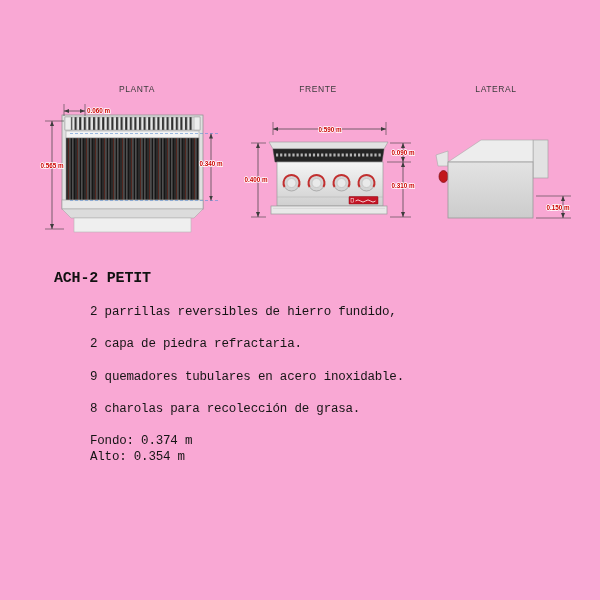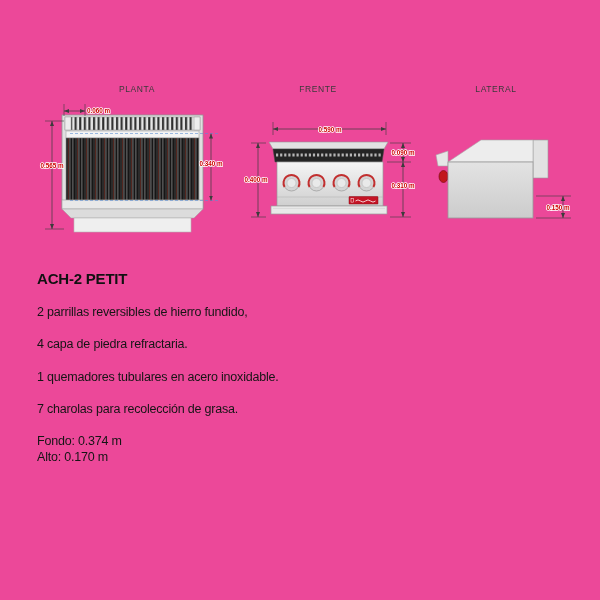--- a/index.html
+++ b/index.html
@@ -1,28 +1,28 @@
 <!DOCTYPE html>
 <html><head>
 <meta charset="utf-8">
 <style>
   html,body{margin:0;padding:0;background:#fff;}
-  #page{position:relative;width:600px;height:600px;background:#ec4899;overflow:hidden;
+  #page{position:relative;width:600px;height:600px;background:#f9a8d4;overflow:hidden;
         font-family:"Liberation Sans",sans-serif;color:#141414;}
   #drawings{position:absolute;left:0;top:0;width:600px;height:250px;}
   svg text{font-family:"Liberation Sans",sans-serif;}
   .view-label{font-size:8.5px;letter-spacing:.6px;fill:#3a3a3a;}
   .dim{font-size:6.3px;font-weight:bold;fill:#cc0000;paint-order:stroke;stroke:#ffffff;stroke-width:1.6px;}
   .dimline{stroke:#3c3c3c;stroke-width:.7;fill:none;}
   .ext{stroke:#3c3c3c;stroke-width:.6;fill:none;}
   .bluedash{stroke:#5b8fd4;stroke-width:.7;stroke-dasharray:3 2;fill:none;opacity:.85;}
-  #spec-text{position:absolute;left:37px;top:270px;width:510px;}
+  #spec-text{position:absolute;left:54px;top:270px;width:510px;font-family:Liberation Mono, monospace;}
   #spec-title{font-size:15px;font-weight:bold;letter-spacing:-.2px;margin:0 0 17px 0;color:#111;}
   .spec-para{margin:0 0 16px 0;font-size:12.5px;line-height:16.3px;letter-spacing:-.2px;color:#151515;}
-  .spec-line{white-space:nowrap;}
+  .spec-line{white-space:nowrap;margin-left:36px;}
 </style>
 </head>
 <body>
 
 <div id="page">
 
   <svg id="drawings" viewBox="0 0 600 250" width="600" height="250">
     <defs>
       <marker id="arr" viewBox="0 0 10 8" refX="10" refY="4" markerWidth="5" markerHeight="4" markerUnits="userSpaceOnUse" orient="auto-start-reverse">
         <path d="M0,0 L10,4 L0,8 z" fill="#3c3c3c"></path>
@@ -152,30 +152,30 @@
   </svg>
 
   <div id="spec-text">
     <h1 id="spec-title">ACH-2 PETIT</h1>
 
     <div class="spec-para">
       <div class="spec-line">2 parrillas reversibles de hierro fundido,</div>
     </div>
 
     <div class="spec-para">
-      <div class="spec-line">4 capa de piedra refractaria.</div>
+      <div class="spec-line">2 capa de piedra refractaria.</div>
     </div>
 
     <div class="spec-para">
-      <div class="spec-line">1 quemadores tubulares en acero inoxidable.</div>
+      <div class="spec-line">9 quemadores tubulares en acero inoxidable.</div>
     </div>
 
     <div class="spec-para">
-      <div class="spec-line">7 charolas para recolección de grasa.</div>
+      <div class="spec-line">8 charolas para recolección de grasa.</div>
     </div>
 
     <div class="spec-para">
       <div class="spec-line">Fondo: 0.374 m</div>
-      <div class="spec-line">Alto: 0.170 m</div>
+      <div class="spec-line">Alto: 0.354 m</div>
     </div>
   </div>
 
 </div>
 
 </body></html>

